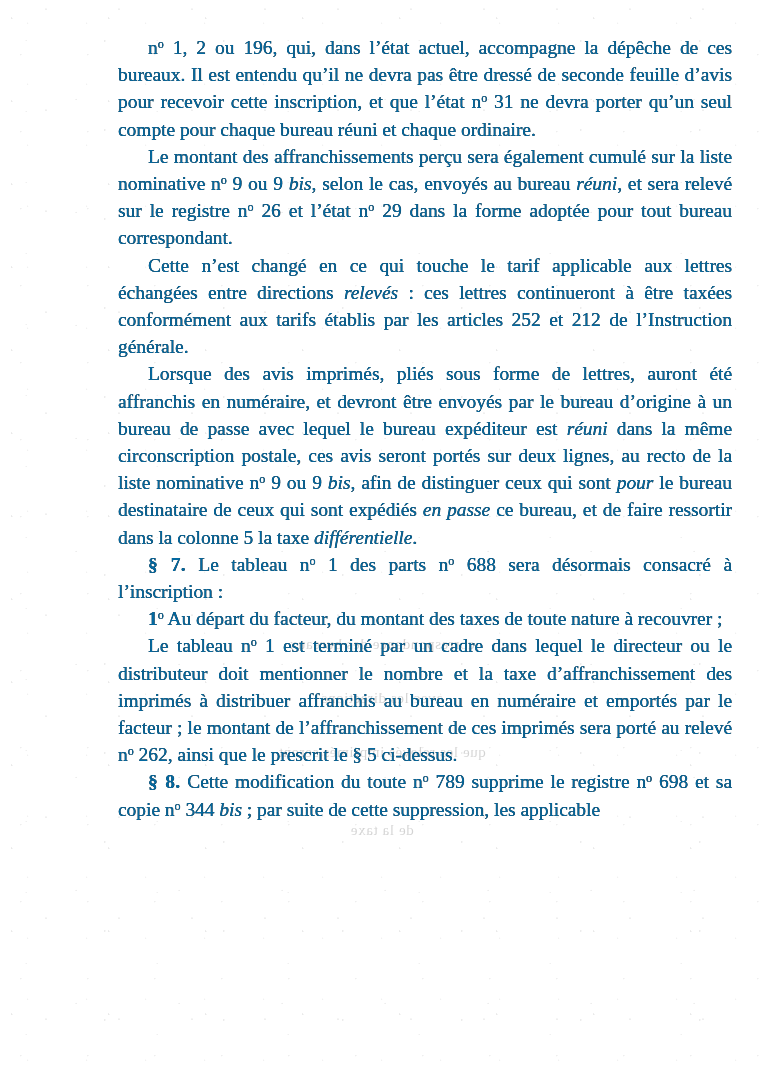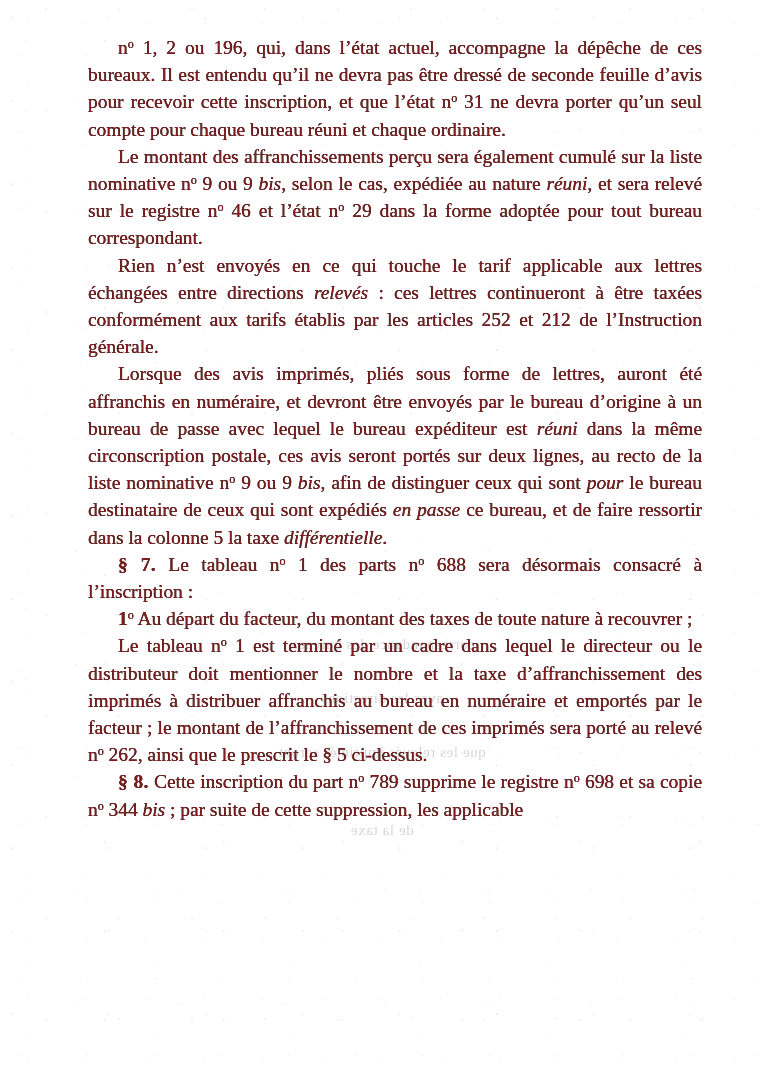--- a/index.html
+++ b/index.html
@@ -102,26 +102,26 @@
 
 <div id="page" style="background: rgb(255, 255, 255);">
 
   <div id="bleed-layer">
       <div class="bleed" style="top: 636px;">correspondance des bureaux</div>
       <div class="bleed" style="top: 690px;">avec les directions</div>
       <div class="bleed" style="top: 744px;">que les relevés imprimés seront</div>
       <div class="bleed" style="top: 822px;">de la taxe</div>
     </div>
 
-  <div id="textblock" style="color: #7f1d1d;">
+  <div id="textblock" style="color: #0369a1; margin-left: 30px;">
       <p><span>n</span><sup>o</sup><span> 1, 2 ou 196, qui, dans l’état actuel, accompagne la dépêche de ces bureaux. Il est entendu qu’il ne devra pas être dressé de seconde feuille d’avis pour recevoir cette inscription, et que l’état n</span><sup>o</sup><span> 31 ne devra porter qu’un seul compte pour chaque bureau réuni et chaque ordinaire.</span></p>
-      <p><span>Le montant des affranchissements perçu sera également cumulé sur la liste nominative n</span><sup>o</sup><span> 9 ou 9 </span><i>bis</i><span>, selon le cas, expédiée au nature </span><i>réuni</i><span>, et sera relevé sur le registre n</span><sup>o</sup><span> 46 et l’état n</span><sup>o</sup><span> 29 dans la forme adoptée pour tout bureau correspondant.</span></p>
-      <p><span>Rien n’est envoyés en ce qui touche le tarif applicable aux lettres échangées entre directions </span><i>relevés</i><span> : ces lettres continueront à être taxées conformément aux tarifs établis par les articles 252 et 212 de l’Instruction générale.</span></p>
+      <p><span>Le montant des affranchissements perçu sera également cumulé sur la liste nominative n</span><sup>o</sup><span> 9 ou 9 </span><i>bis</i><span>, selon le cas, envoyés au bureau </span><i>réuni</i><span>, et sera relevé sur le registre n</span><sup>o</sup><span> 26 et l’état n</span><sup>o</sup><span> 29 dans la forme adoptée pour tout bureau correspondant.</span></p>
+      <p><span>Cette n’est changé en ce qui touche le tarif applicable aux lettres échangées entre directions </span><i>relevés</i><span> : ces lettres continueront à être taxées conformément aux tarifs établis par les articles 252 et 212 de l’Instruction générale.</span></p>
       <p><span>Lorsque des avis imprimés, pliés sous forme de lettres, auront été affranchis en numéraire, et devront être envoyés par le bureau d’origine à un bureau de passe avec lequel le bureau expéditeur est </span><i>réuni</i><span> dans la même circonscription postale, ces avis seront portés sur deux lignes, au recto de la liste nominative n</span><sup>o</sup><span> 9 ou 9 </span><i>bis</i><span>, afin de distinguer ceux qui sont </span><i>pour</i><span> le bureau destinataire de ceux qui sont expédiés </span><i>en passe</i><span> ce bureau, et de faire ressortir dans la colonne 5 la taxe </span><i>différentielle</i><span>.</span></p>
       <p><span class="sec">§ 7.</span><span> Le tableau n</span><sup>o</sup><span> 1 des parts n</span><sup>o</sup><span> 688 sera désormais consacré à l’inscription :</span></p>
       <p><b class="num">1</b><sup>o</sup><span> Au départ du facteur, du montant des taxes de toute nature à recouvrer ;</span></p>
       <p><span>Le tableau n</span><sup>o</sup><span> 1 est terminé par un cadre dans lequel le directeur ou le distributeur doit mentionner le nombre et la taxe d’affranchissement des imprimés à distribuer affranchis au bureau en numéraire et emportés par le facteur ; le montant de l’affranchissement de ces imprimés sera porté au relevé n</span><sup>o</sup><span> 262, ainsi que le prescrit le § 5 ci-dessus.</span></p>
-      <p><span class="sec">§ 8.</span><span> Cette inscription du part n</span><sup>o</sup><span> 789 supprime le registre n</span><sup>o</sup><span> 698 et sa copie n</span><sup>o</sup><span> 344 </span><i>bis</i><span> ; par suite de cette suppression, les applicable</span></p>
+      <p><span class="sec">§ 8.</span><span> Cette modification du toute n</span><sup>o</sup><span> 789 supprime le registre n</span><sup>o</sup><span> 698 et sa copie n</span><sup>o</sup><span> 344 </span><i>bis</i><span> ; par suite de cette suppression, les applicable</span></p>
     </div>
 
   <div id="paper-grain"></div>
 
 </div>
 
 </body></html>

